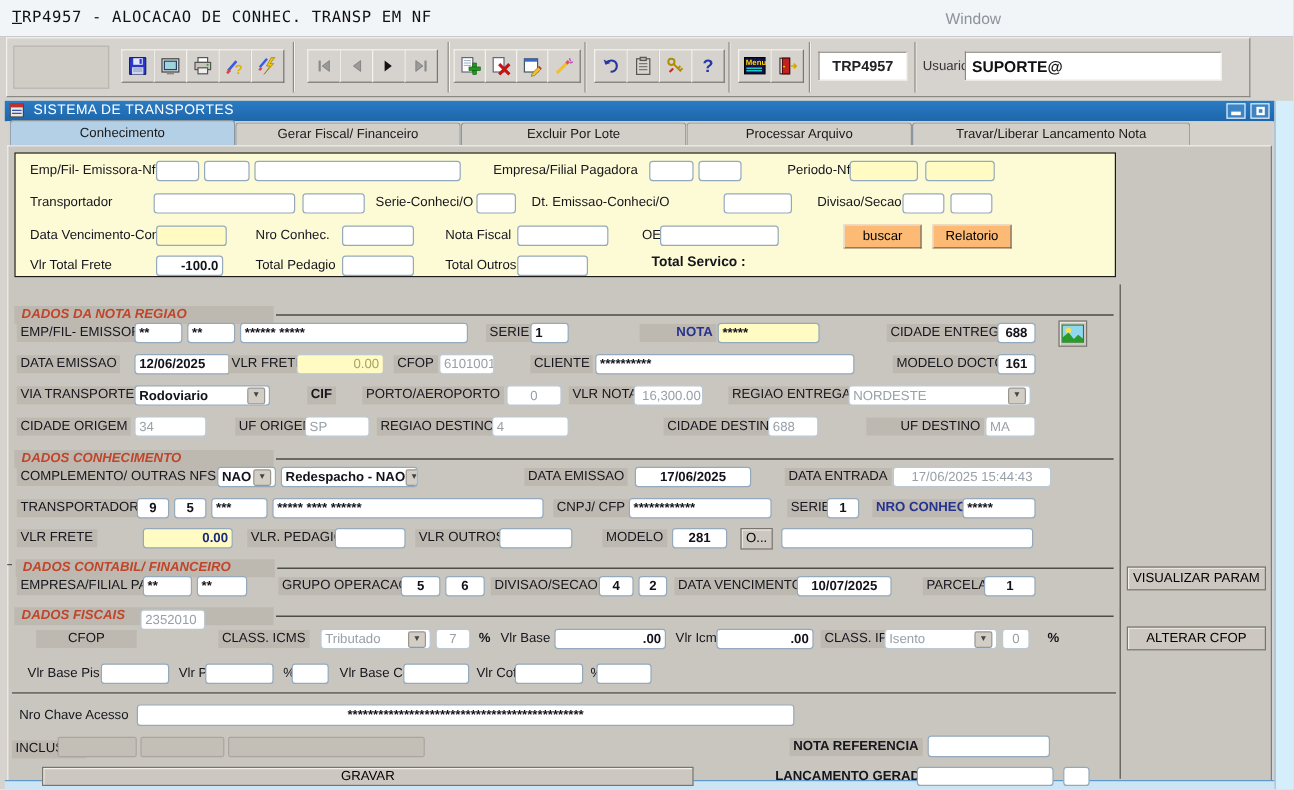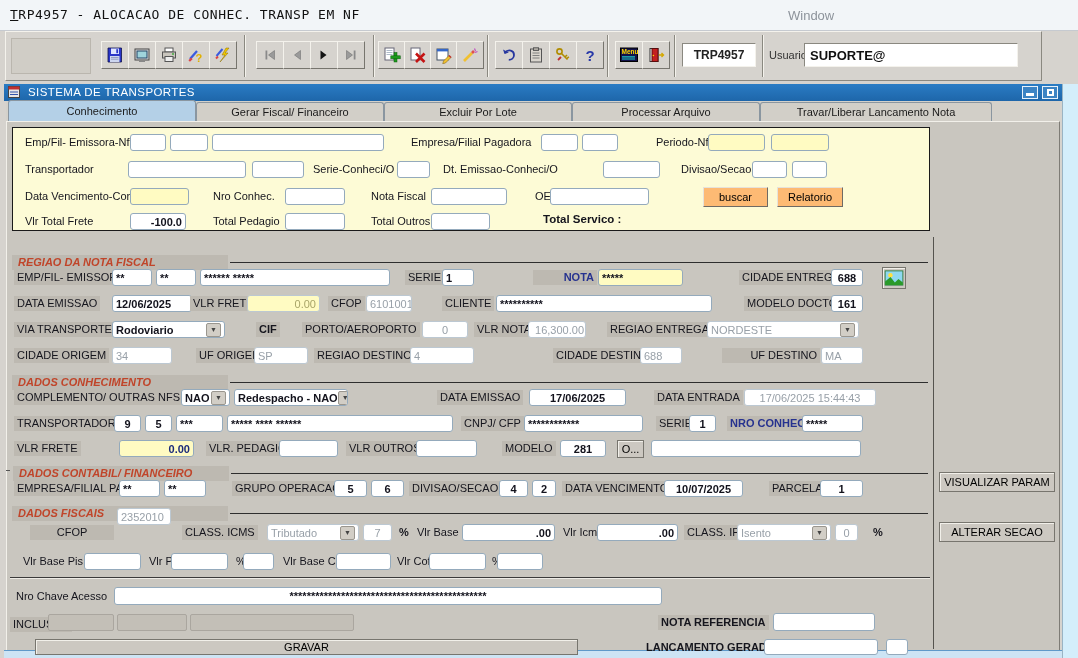--- a/index.html
+++ b/index.html
@@ -252,21 +252,21 @@
   <div class="btn" style="left:777px;top:187px;width:66px;height:20px">Relatorio</div>
 
   <div class="L P" style="left:22px;top:214px">Vlr Total Frete</div>
   <div class="I N" style="left:130px;top:213px;width:56px">-100.0</div>
   <div class="L P" style="left:210px;top:214px">Total Pedagio</div>
   <div class="I" style="left:285px;top:213px;width:60px"></div>
   <div class="L P" style="left:368px;top:214px">Total Outros</div>
   <div class="I" style="left:431px;top:213px;width:59px"></div>
   <div class="L P B" style="left:540px;top:212px;font-size:11.5px">Total Servico :</div>
 
-  <div class="sec" style="left:12px;top:255px;width:204px">REGIAO DA NOTA FISCAL</div>
+  <div class="sec" style="left:12px;top:255px;width:204px">DADOS DA NOTA REGIAO</div>
   <div class="secline" style="left:230px;top:262px;width:698px"></div>
 
   <div class="L" style="left:14px;top:270px">EMP/FIL- EMISSORA</div>
   <div class="I" style="left:112px;top:269px;width:40px">**</div>
   <div class="I" style="left:156px;top:269px;width:40px">**</div>
   <div class="I" style="left:200px;top:269px;width:190px">****** *****</div>
   <div class="L" style="left:405px;top:270px">SERIE</div>
   <div class="I" style="left:442px;top:269px;width:32px">1</div>
   <div class="L NV" style="left:533px;top:270px;width:58px;text-align:right">NOTA</div>
   <div class="I Y" style="left:598px;top:269px;width:85px">*****</div>
@@ -425,15 +425,15 @@
   <div class="L B" style="left:658px;top:615px">NOTA REFERENCIA</div>
   <div class="I" style="left:773px;top:613px;width:102px;height:18px"></div>
 
   <div class="btn btn2" style="left:35px;top:639px;width:543px;height:16px">GRAVAR</div>
   <div class="L P B" style="left:643px;top:640px">LANCAMENTO GERADO</div>
   <div class="I" style="left:764px;top:639px;width:114px;height:16px"></div>
   <div class="I" style="left:886px;top:639px;width:22px;height:16px"></div>
 
   <div class="abs" style="left:933px;top:237px;width:1px;height:412px;background:#55534e"></div>
   <div class="btn btn2" style="left:939px;top:472px;width:116px;height:20px">VISUALIZAR PARAM</div>
-  <div class="btn btn2" style="left:939px;top:522px;width:116px;height:20px">ALTERAR SECAO</div>
+  <div class="btn btn2" style="left:939px;top:522px;width:116px;height:20px">ALTERAR CFOP</div>
 
 </div>
 
 </body></html>

